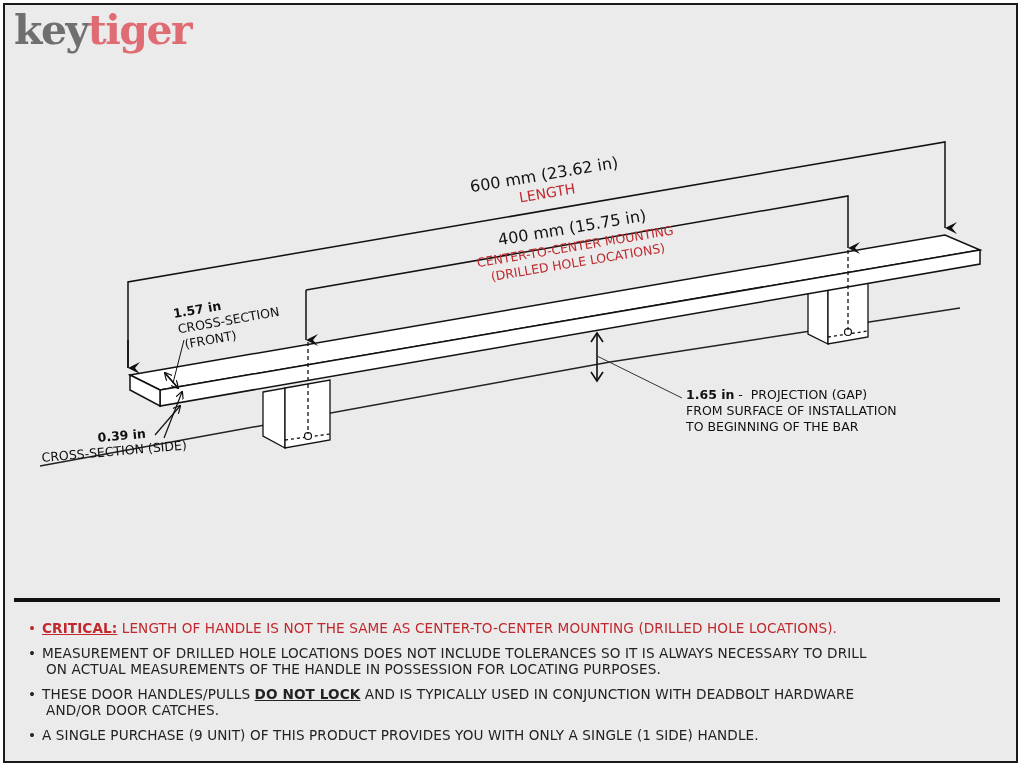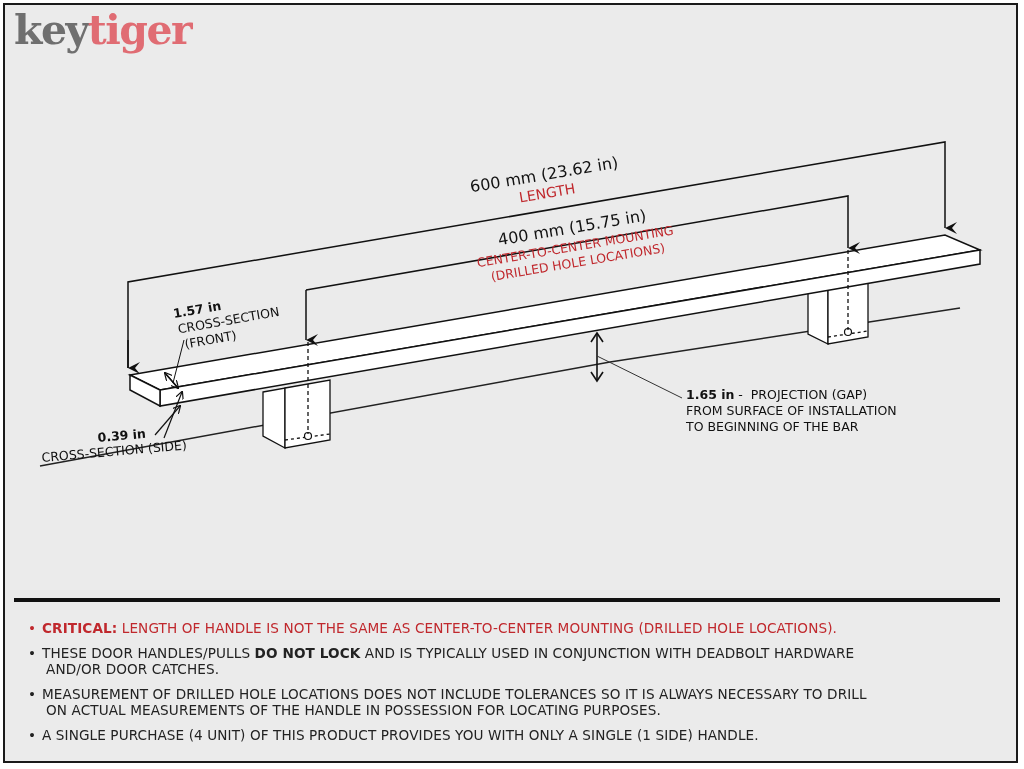--- a/index.html
+++ b/index.html
@@ -57,21 +57,21 @@
       padding-left: 16px;
       margin-bottom: 6px;
       line-height: 16px;
     }
     .note::before {
       content: "•";
       position: absolute;
       left: 2px; top: 0;
     }
     .note.critical { color: #c0282d; }
-    .note b { font-weight: bold; }
+    .note b { font-weight: bold; text-decoration: underline; }
     .t { font-family: "DejaVu Sans", sans-serif; }
   </style>
 </head>
 <body>
 
 <div class="frame"></div>
 
 <div class="logo">
   <span class="key">key</span><span class="tiger">tiger</span>
 </div>
@@ -174,23 +174,23 @@
   <text class="t" x="686" y="431" font-size="12.5" fill="#111">TO BEGINNING OF THE BAR</text>
 </svg>
 
 <div class="separator"></div>
 
 <div class="notes">
   <div class="note critical">
     <b>CRITICAL:</b><span> LENGTH OF HANDLE IS NOT THE SAME AS CENTER-TO-CENTER MOUNTING (DRILLED HOLE LOCATIONS).</span>
   </div>
   <div class="note" style="margin-top:9px;">
+    <div>MEASUREMENT OF DRILLED HOLE LOCATIONS DOES NOT INCLUDE TOLERANCES SO IT IS ALWAYS NECESSARY TO DRILL</div>
+    <div style="padding-left:4px;">ON ACTUAL MEASUREMENTS OF THE HANDLE IN POSSESSION FOR LOCATING PURPOSES.</div>
+  </div>
+  <div class="note" style="margin-top:9px;">
     <div><span>THESE DOOR HANDLES/PULLS </span><b>DO NOT LOCK</b><span> AND IS TYPICALLY USED IN CONJUNCTION WITH DEADBOLT HARDWARE</span></div>
     <div style="padding-left:4px;">AND/OR DOOR CATCHES.</div>
   </div>
   <div class="note" style="margin-top:9px;">
-    <div>MEASUREMENT OF DRILLED HOLE LOCATIONS DOES NOT INCLUDE TOLERANCES SO IT IS ALWAYS NECESSARY TO DRILL</div>
-    <div style="padding-left:4px;">ON ACTUAL MEASUREMENTS OF THE HANDLE IN POSSESSION FOR LOCATING PURPOSES.</div>
-  </div>
-  <div class="note" style="margin-top:9px;">
-    <span>A SINGLE PURCHASE (4 UNIT) OF THIS PRODUCT PROVIDES YOU WITH ONLY A SINGLE (1 SIDE) HANDLE.</span>
+    <span>A SINGLE PURCHASE (9 UNIT) OF THIS PRODUCT PROVIDES YOU WITH ONLY A SINGLE (1 SIDE) HANDLE.</span>
   </div>
 </div>
 
 </body></html>

